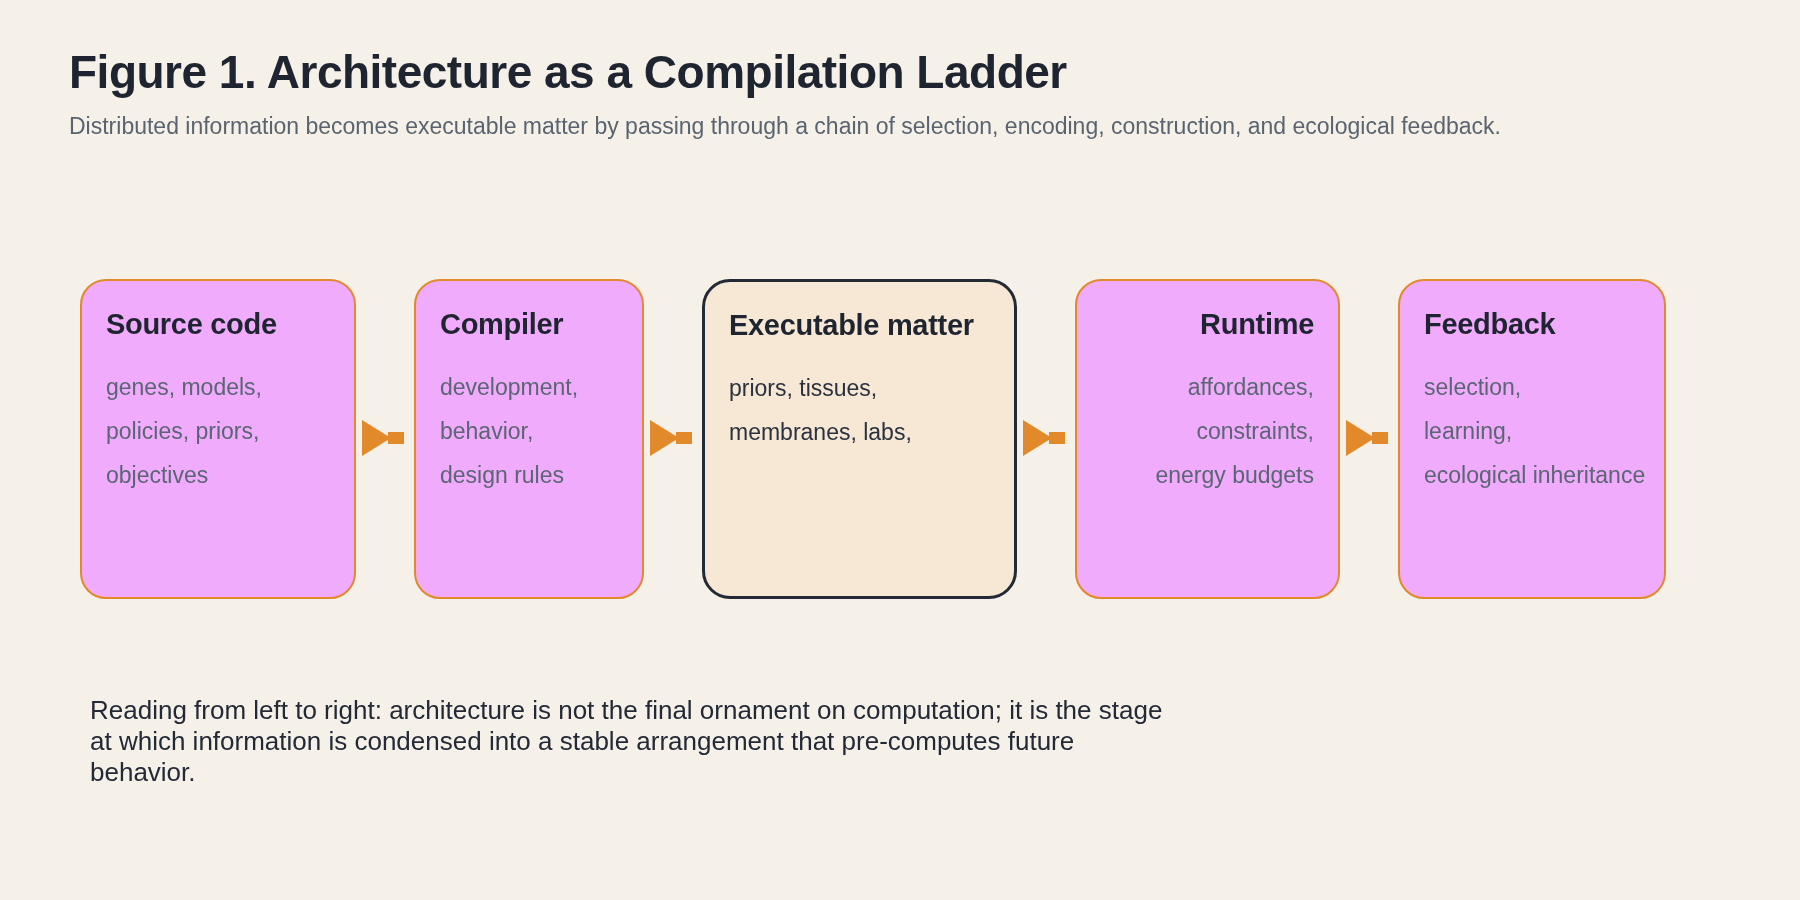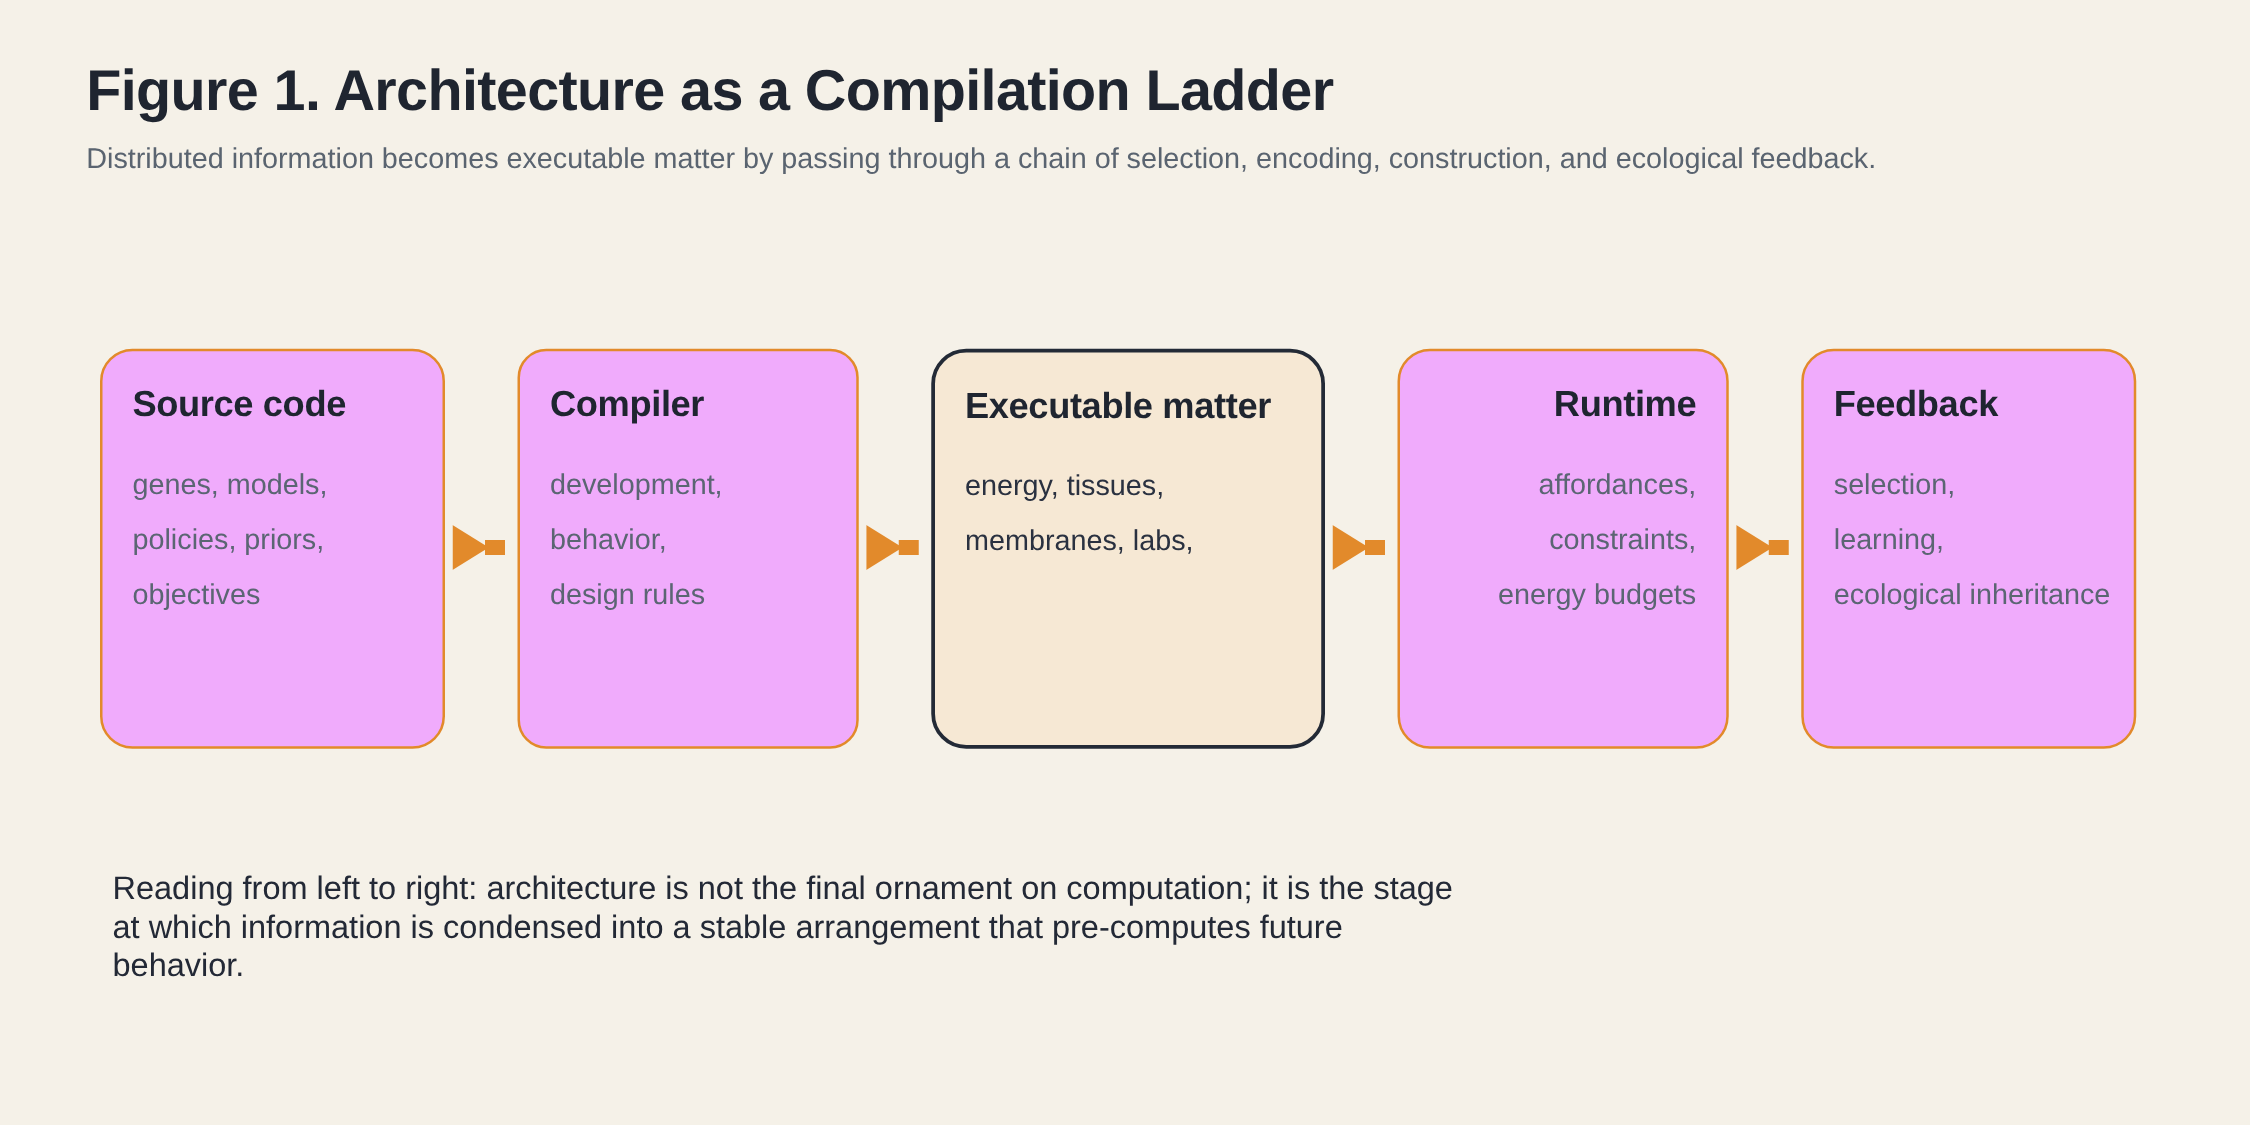--- a/index.html
+++ b/index.html
@@ -24,21 +24,21 @@
   }
   .ladder{
     margin:137px 0 0 80px;
     display:flex;align-items:stretch;height:320px;
   }
   .card{
     background:#f0abfc;border:2.5px solid var(--accent,#E28A2B);
     border-radius:26px;height:320px;padding:27px 24px;flex:none;
   }
   .card.c0{width:276px;}
-  .card.c1{width:273px;border-radius:23px;}
+  .card.c1{width:230px;}
   .card.c2{width:315px;}
   .card.c3{width:265px;text-align:right;}
   .card.c4{width:268px;}
   .card.highlighted{
     background:var(--hl-fill,#F6E8D4);
     border:3.5px solid var(--navy,#232A36);
     border-radius:28px;
   }
   .card-title{
     font-size:29px;font-weight:700;color:var(--title,#1F2530);
@@ -97,21 +97,21 @@
   <div class="arrow">
     <svg width="46" height="38" viewBox="0 0 46 38">
       <polygon class="shape" points="0,1 0,37 29,19"></polygon>
       <rect class="shape" x="26" y="13" width="16" height="12"></rect>
     </svg>
   </div>
 
   <div class="card c2 highlighted">
     <div class="card-title">Executable matter</div>
     <div class="card-body">
-      <div class="line">energy, tissues,</div>
+      <div class="line">priors, tissues,</div>
       <div class="line">membranes, labs,</div>
     </div>
   </div>
 
   <div class="arrow">
     <svg width="46" height="38" viewBox="0 0 46 38">
       <polygon class="shape" points="0,1 0,37 29,19"></polygon>
       <rect class="shape" x="26" y="13" width="16" height="12"></rect>
     </svg>
   </div>

